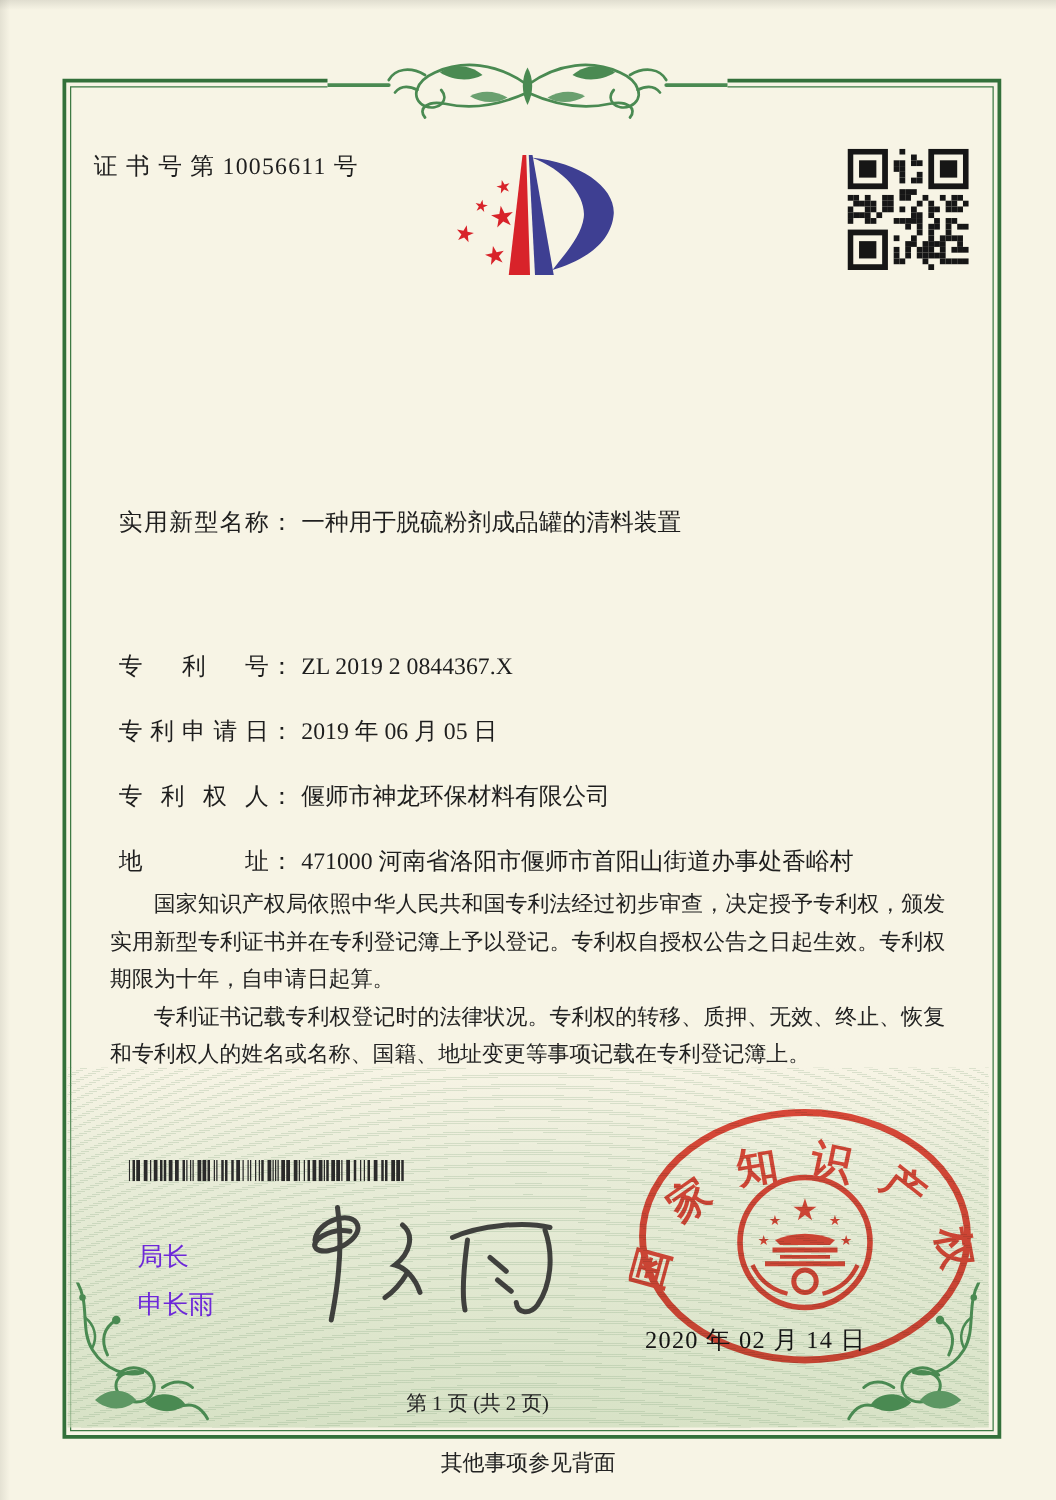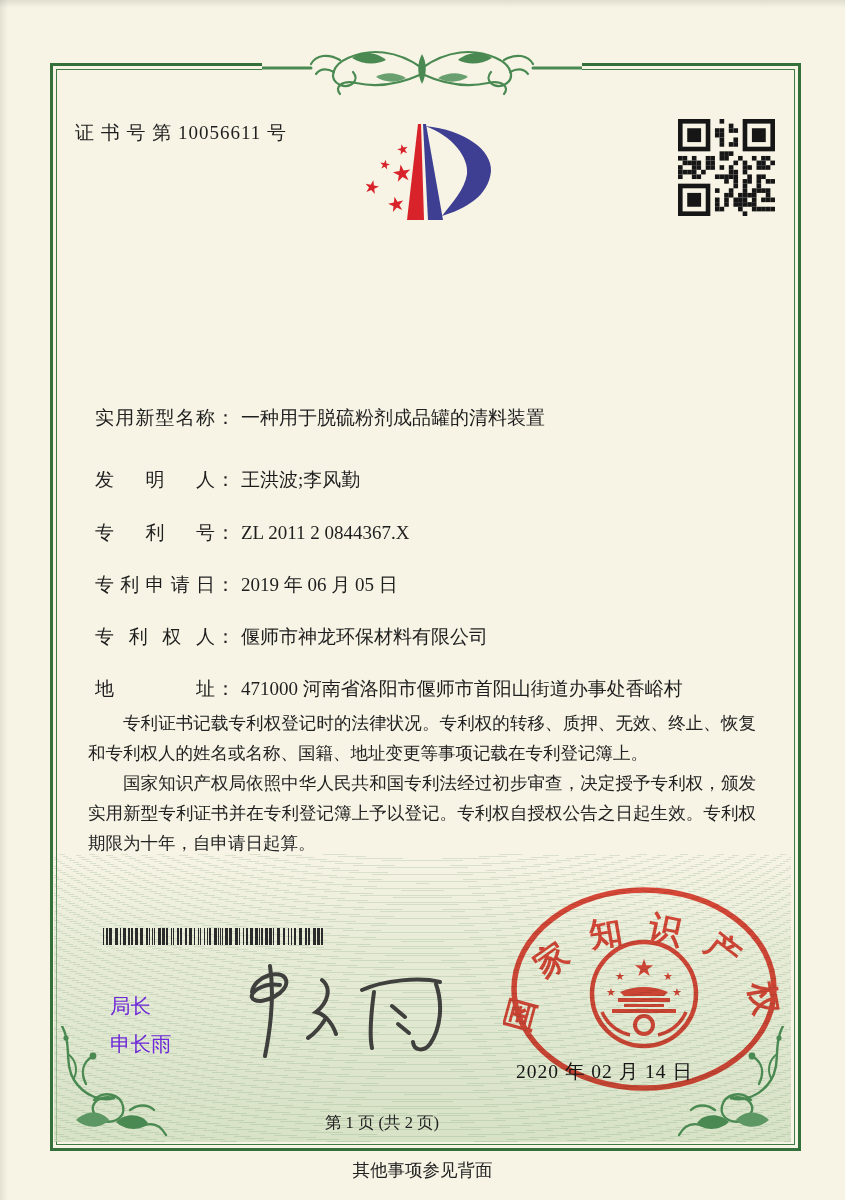--- a/index.html
+++ b/index.html
@@ -260,39 +260,36 @@
       <rect x="73.9047619047619" y="9.238095238095237" width="13.857142857142856" height="13.857142857142856" fill="#161616"></rect>
       <rect x="0" y="64.66666666666666" width="32.33333333333333" height="32.33333333333333" fill="#161616"></rect>
       <rect x="4.619047619047619" y="69.28571428571428" width="23.095238095238095" height="23.095238095238095" fill="#f7f4e5"></rect>
       <rect x="9.238095238095237" y="73.9047619047619" width="13.857142857142856" height="13.857142857142856" fill="#161616"></rect>
     </svg>
 
 
   <div class="field" style="top:366px">
     <span class="flabel">实用新型名称</span><span class="fcolon">：</span><span>一种用于脱硫粉剂成品罐的清料装置</span>
   </div>
-  <div class="field" style="top:428px">
-    <span class="flabel">发明人</span><span class="fcolon">：</span><span>王洪波;李风勤</span>
-  </div>
   <div class="field" style="top:481px">
-    <span class="flabel">专利号</span><span class="fcolon">：</span><span>ZL 2011 2 0844367.X</span>
+    <span class="flabel">专利号</span><span class="fcolon">：</span><span>ZL 2019 2 0844367.X</span>
   </div>
   <div class="field" style="top:533px">
     <span class="flabel">专利申请日</span><span class="fcolon">：</span><span>2019 年 06 月 05 日</span>
   </div>
   <div class="field" style="top:585px">
     <span class="flabel">专利权人</span><span class="fcolon">：</span><span>偃师市神龙环保材料有限公司</span>
   </div>
   <div class="field" style="top:637px">
     <span class="flabel">地址</span><span class="fcolon">：</span><span>471000 河南省洛阳市偃师市首阳山街道办事处香峪村</span>
   </div>
 
   <div class="body-text">
+    <p>国家知识产权局依照中华人民共和国专利法经过初步审查，决定授予专利权，颁发实用新型专利证书并在专利登记簿上予以登记。专利权自授权公告之日起生效。专利权期限为十年，自申请日起算。</p>
     <p>专利证书记载专利权登记时的法律状况。专利权的转移、质押、无效、终止、恢复和专利权人的姓名或名称、国籍、地址变更等事项记载在专利登记簿上。</p>
-    <p>国家知识产权局依照中华人民共和国专利法经过初步审查，决定授予专利权，颁发实用新型专利证书并在专利登记簿上予以登记。专利权自授权公告之日起生效。专利权期限为十年，自申请日起算。</p>
   </div>
 
   <svg class="barcode" id="barcode" viewBox="0 0 222 17" preserveAspectRatio="none">
       <rect x="0" y="0" width="1" height="17" fill="#2a2a2a"></rect>
       <rect x="3" y="0" width="2" height="17" fill="#2a2a2a"></rect>
       <rect x="6" y="0" width="3" height="17" fill="#2a2a2a"></rect>
       <rect x="12" y="0" width="3" height="17" fill="#2a2a2a"></rect>
       <rect x="17" y="0" width="1" height="17" fill="#2a2a2a"></rect>
       <rect x="20" y="0" width="3" height="17" fill="#2a2a2a"></rect>
       <rect x="25" y="0" width="2" height="17" fill="#2a2a2a"></rect>

